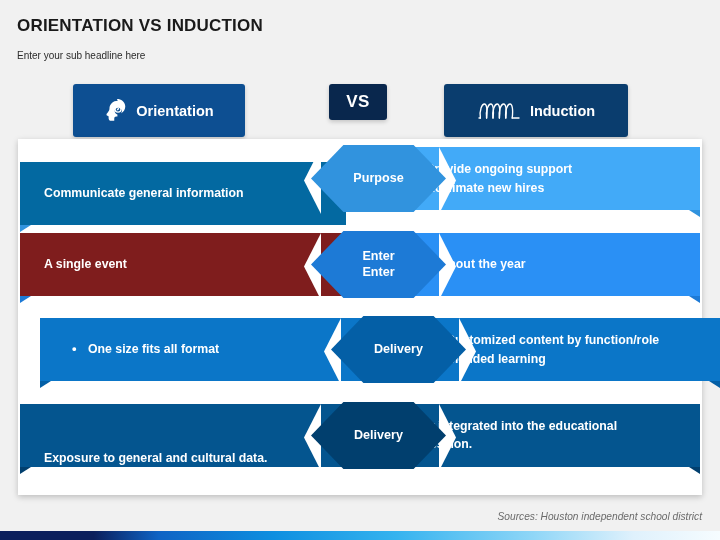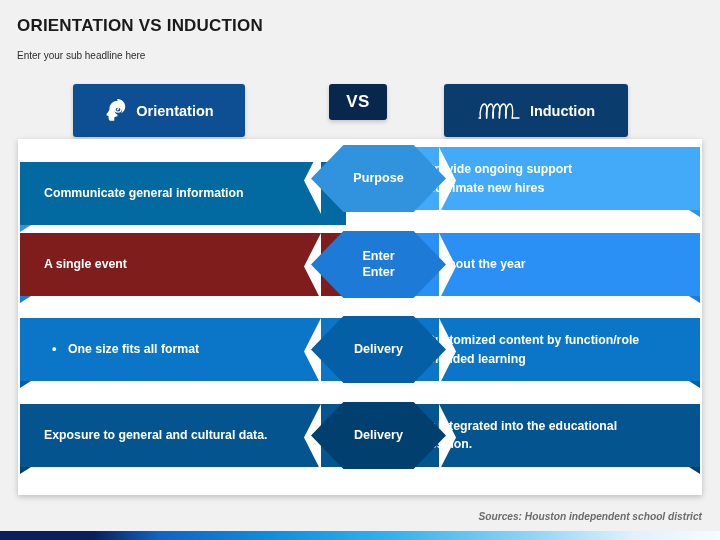--- a/index.html
+++ b/index.html
@@ -81,21 +81,21 @@
 
   
   .row {
     position: absolute;
     left: 20px;
     width: 680px;
     height: 63px;
   }
   .row-0 { top: 147px; }
   .row-1 { top: 233px; }
-  .row-2 { top: 318px; }
+  .row-2 { top: 318px; margin-left: 20px; }
   .row-3 { top: 404px; }
 
   .half {
     position: absolute;
     top: 0;
     height: 63px;
     box-sizing: border-box;
     display: flex;
     flex-direction: column;
     justify-content: center;
@@ -173,21 +173,21 @@
   .hexgap-l { left: 284px; clip-path: polygon(100% 0, 100% 100%, 0 50%); }
   .hexgap-r { left: 419px; clip-path: polygon(0 0, 100% 50%, 0 100%); }
 
   
   .source {
     position: absolute;
     right: 18px;
     top: 511px;
     font-size: 10.2px;
     font-style: italic;
-    font-weight: bold;
+    font-weight: normal;
     color: #6b6b6b;
     white-space: nowrap;
   }
   .bottombar {
     position: absolute;
     left: 0;
     bottom: 0;
     width: 720px;
     height: 9px;
     background: linear-gradient(to right,
@@ -292,21 +292,21 @@
       </div>
       <div class="hexgap hexgap-l"></div>
       <div class="hexgap hexgap-r"></div>
       <div class="hexwrap">
         <div class="hex" style="background: rgb(4, 95, 166);">
           <span>Delivery</span>
         </div>
       </div>
     </div>
     <div class="row row-3">
-      <div class="half half-left" style="background: rgb(4, 85, 143);">
+      <div class="half half-left" style="background: rgb(4, 85, 143); justify-content: flex-end;">
         <div class="line wrap">Exposure to general and cultural data.</div>
         <div class="fold fold-l" style="background: rgb(1, 63, 110);"></div>
       </div>
       <div class="half half-right" style="background: rgb(4, 85, 143);">
         <div class="line wrap">Fully integrated into the educational profession.</div>
         <div class="fold fold-r" style="background: rgb(1, 63, 110);"></div>
       </div>
       <div class="hexgap hexgap-l"></div>
       <div class="hexgap hexgap-r"></div>
       <div class="hexwrap">

